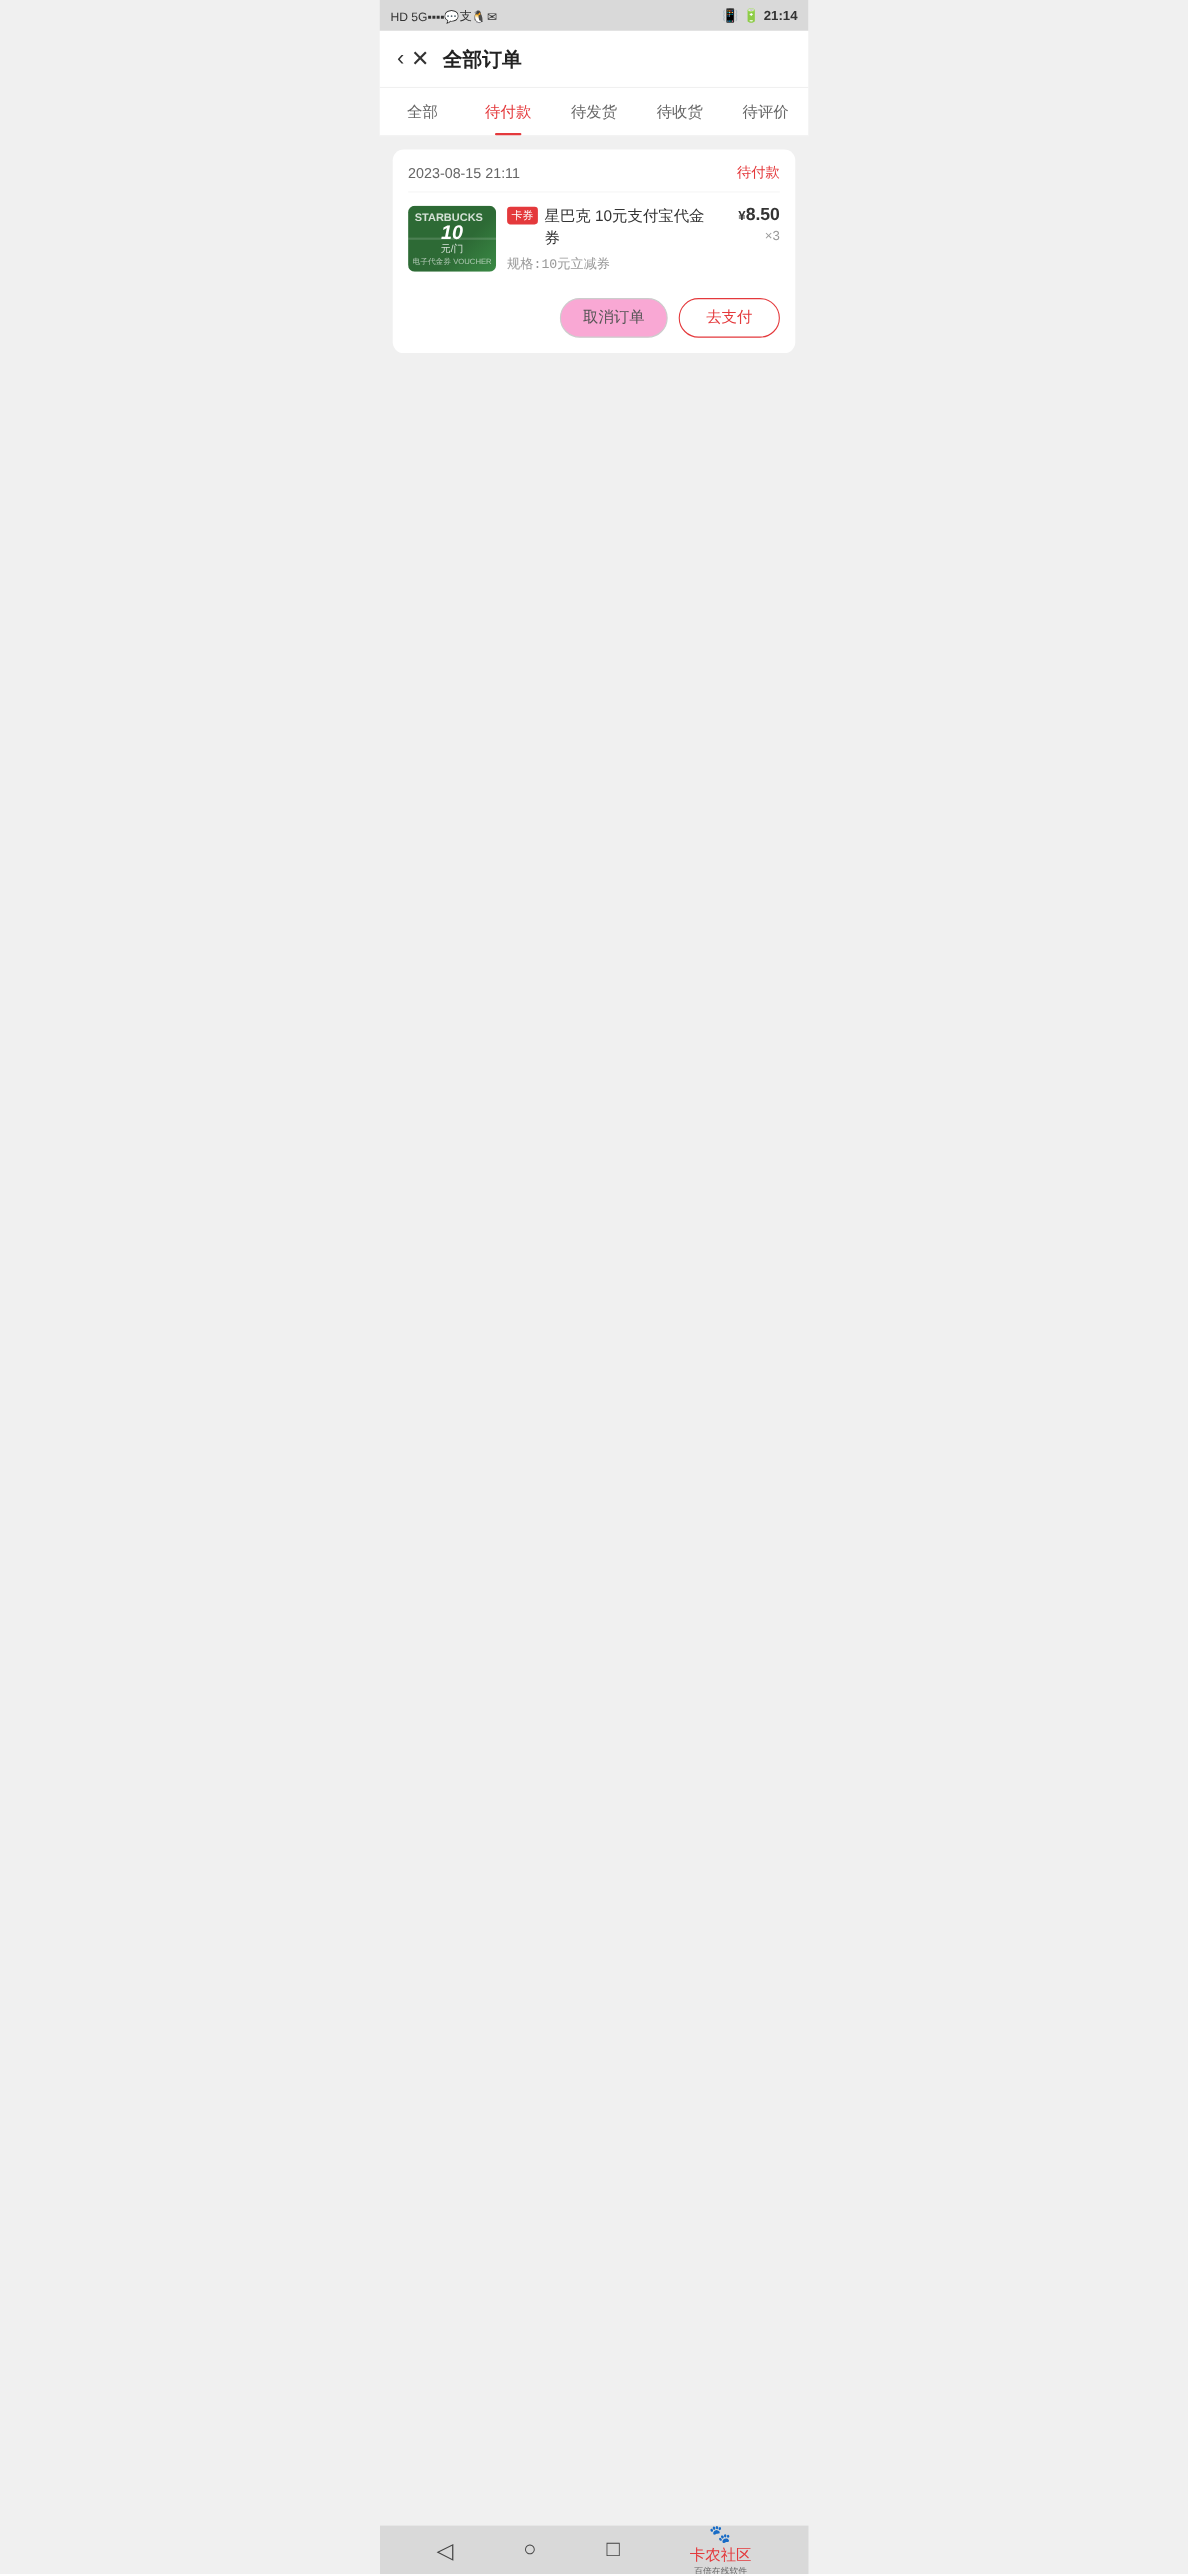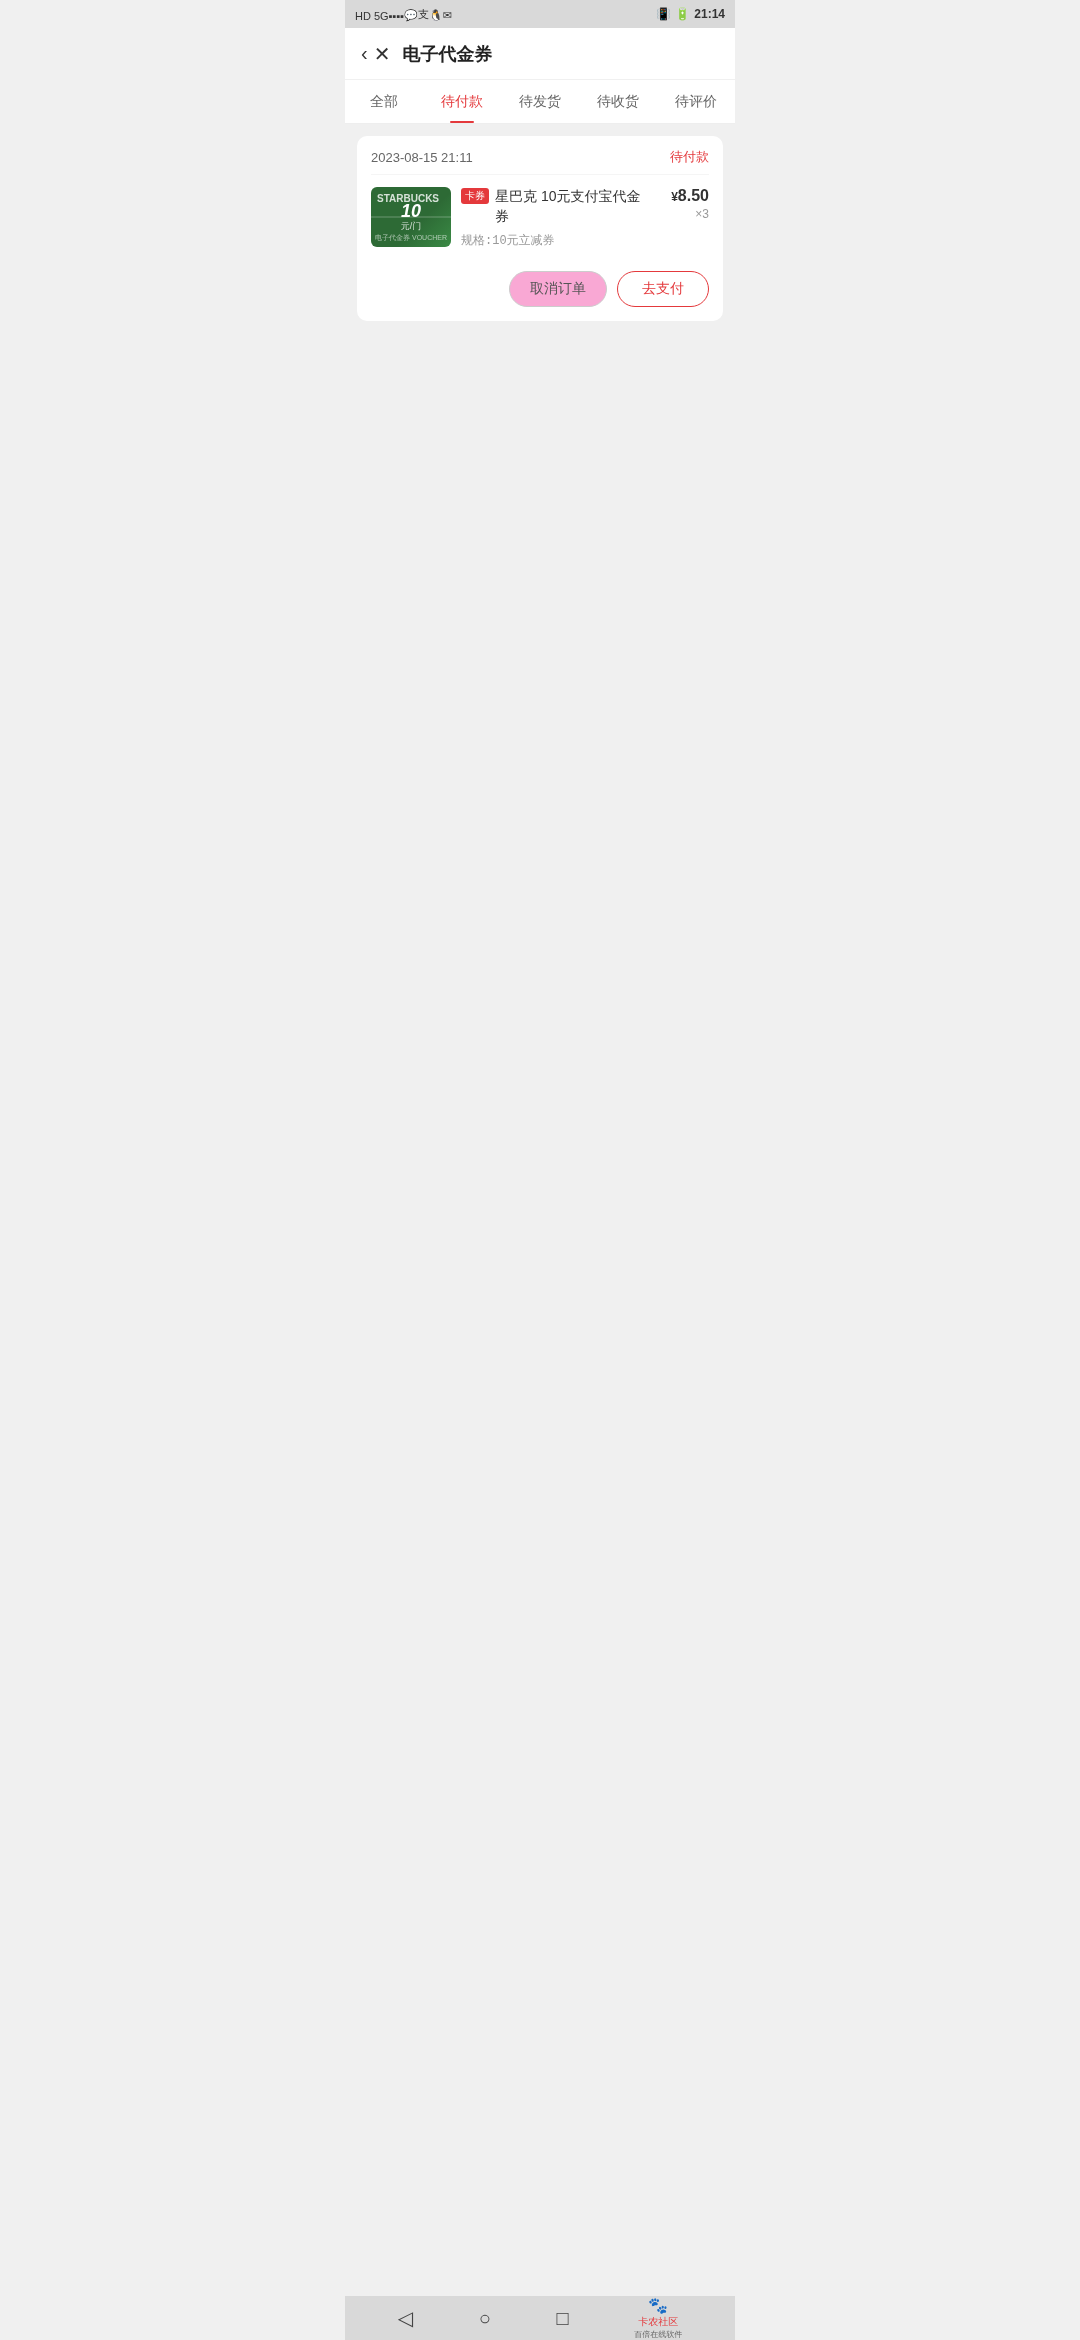--- a/index.html
+++ b/index.html
@@ -341,21 +341,21 @@
     <span>🔋</span>
     <span>21:14</span>
   </div>
 </div>
 
 <div class="top-nav">
   <div class="nav-icons">
     <span class="nav-icon">‹</span>
     <span class="nav-icon">✕</span>
   </div>
-  <span class="nav-title">电子代金券</span>
+  <span class="nav-title">全部订单</span>
 </div>
 
 <div class="tab-bar">
   <div class="tab-item">
     <span>全部</span>
   </div>
   <div class="tab-item active">
     <span>待付款</span>
   </div>
   <div class="tab-item">
@@ -423,16 +423,16 @@
     <span>◁</span>
   </div>
   <div class="bottom-nav-icon">
     <span>○</span>
   </div>
   <div class="bottom-nav-icon">
     <span>□</span>
   </div>
   <div class="bottom-brand">
     <span class="bottom-brand-icon">🐾</span>
-    <span style="font-size:10px;">卡农社区</span>
+    <span style="font-size:14px;">卡农社区</span>
     <span style="font-size:8px;color:#666;">百倍在线软件</span>
   </div>
 </div>
 
 </body></html>

